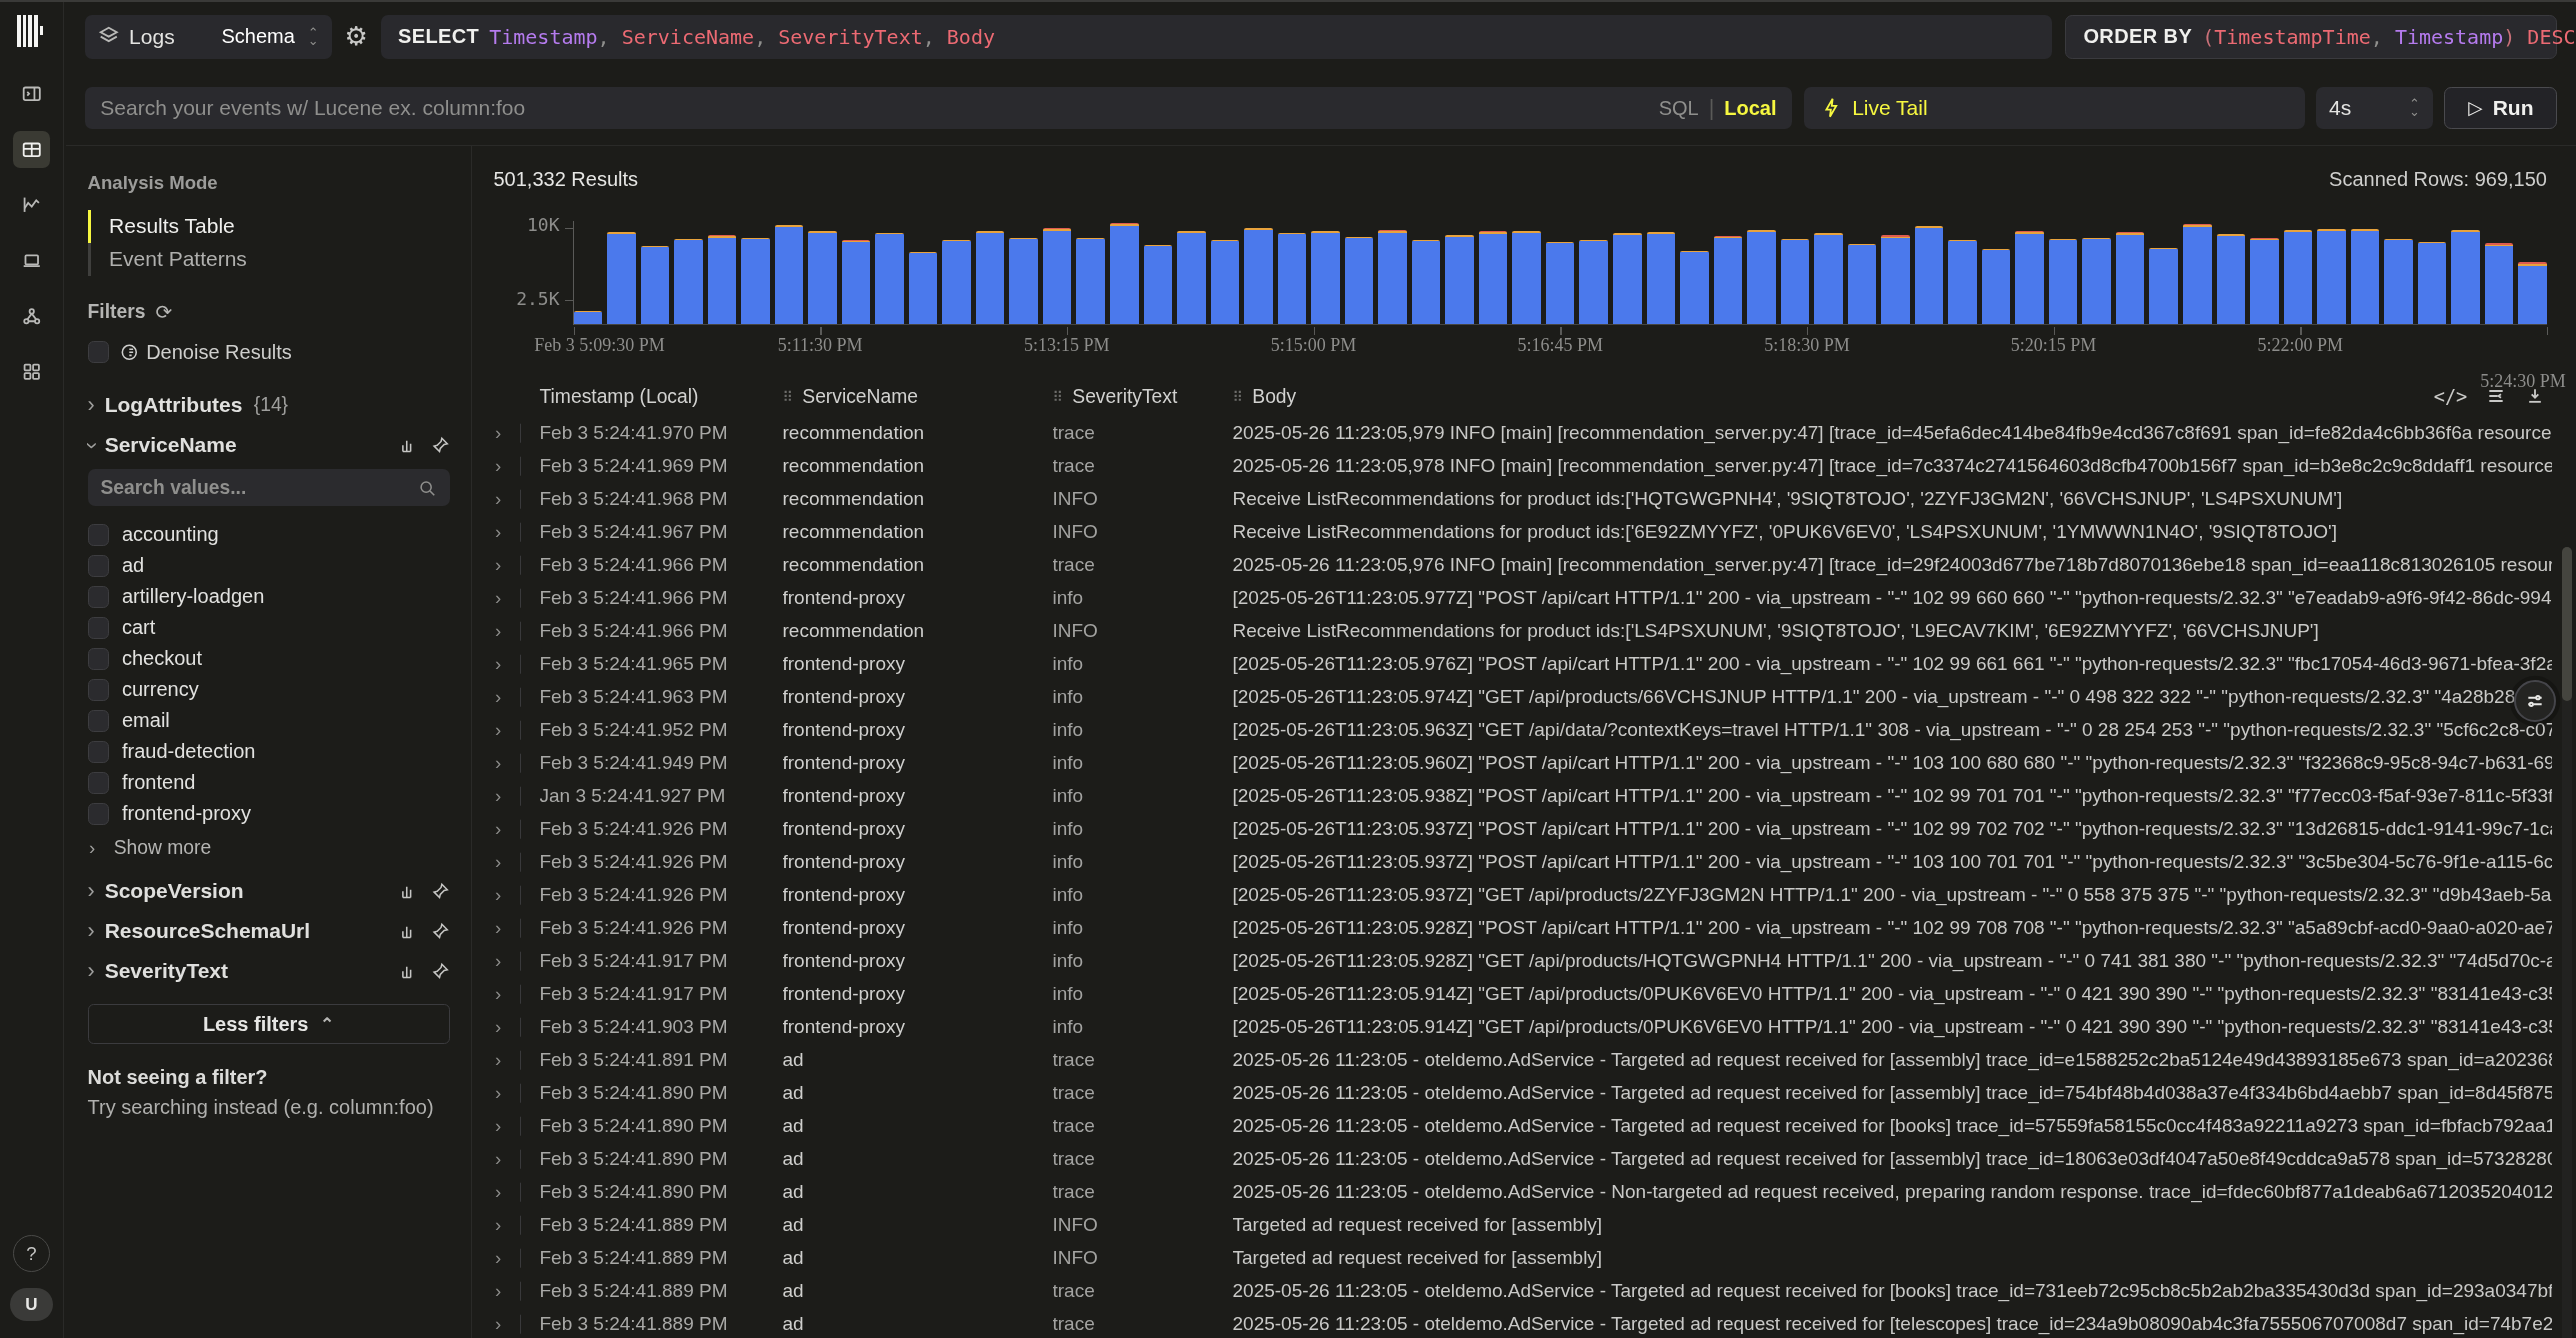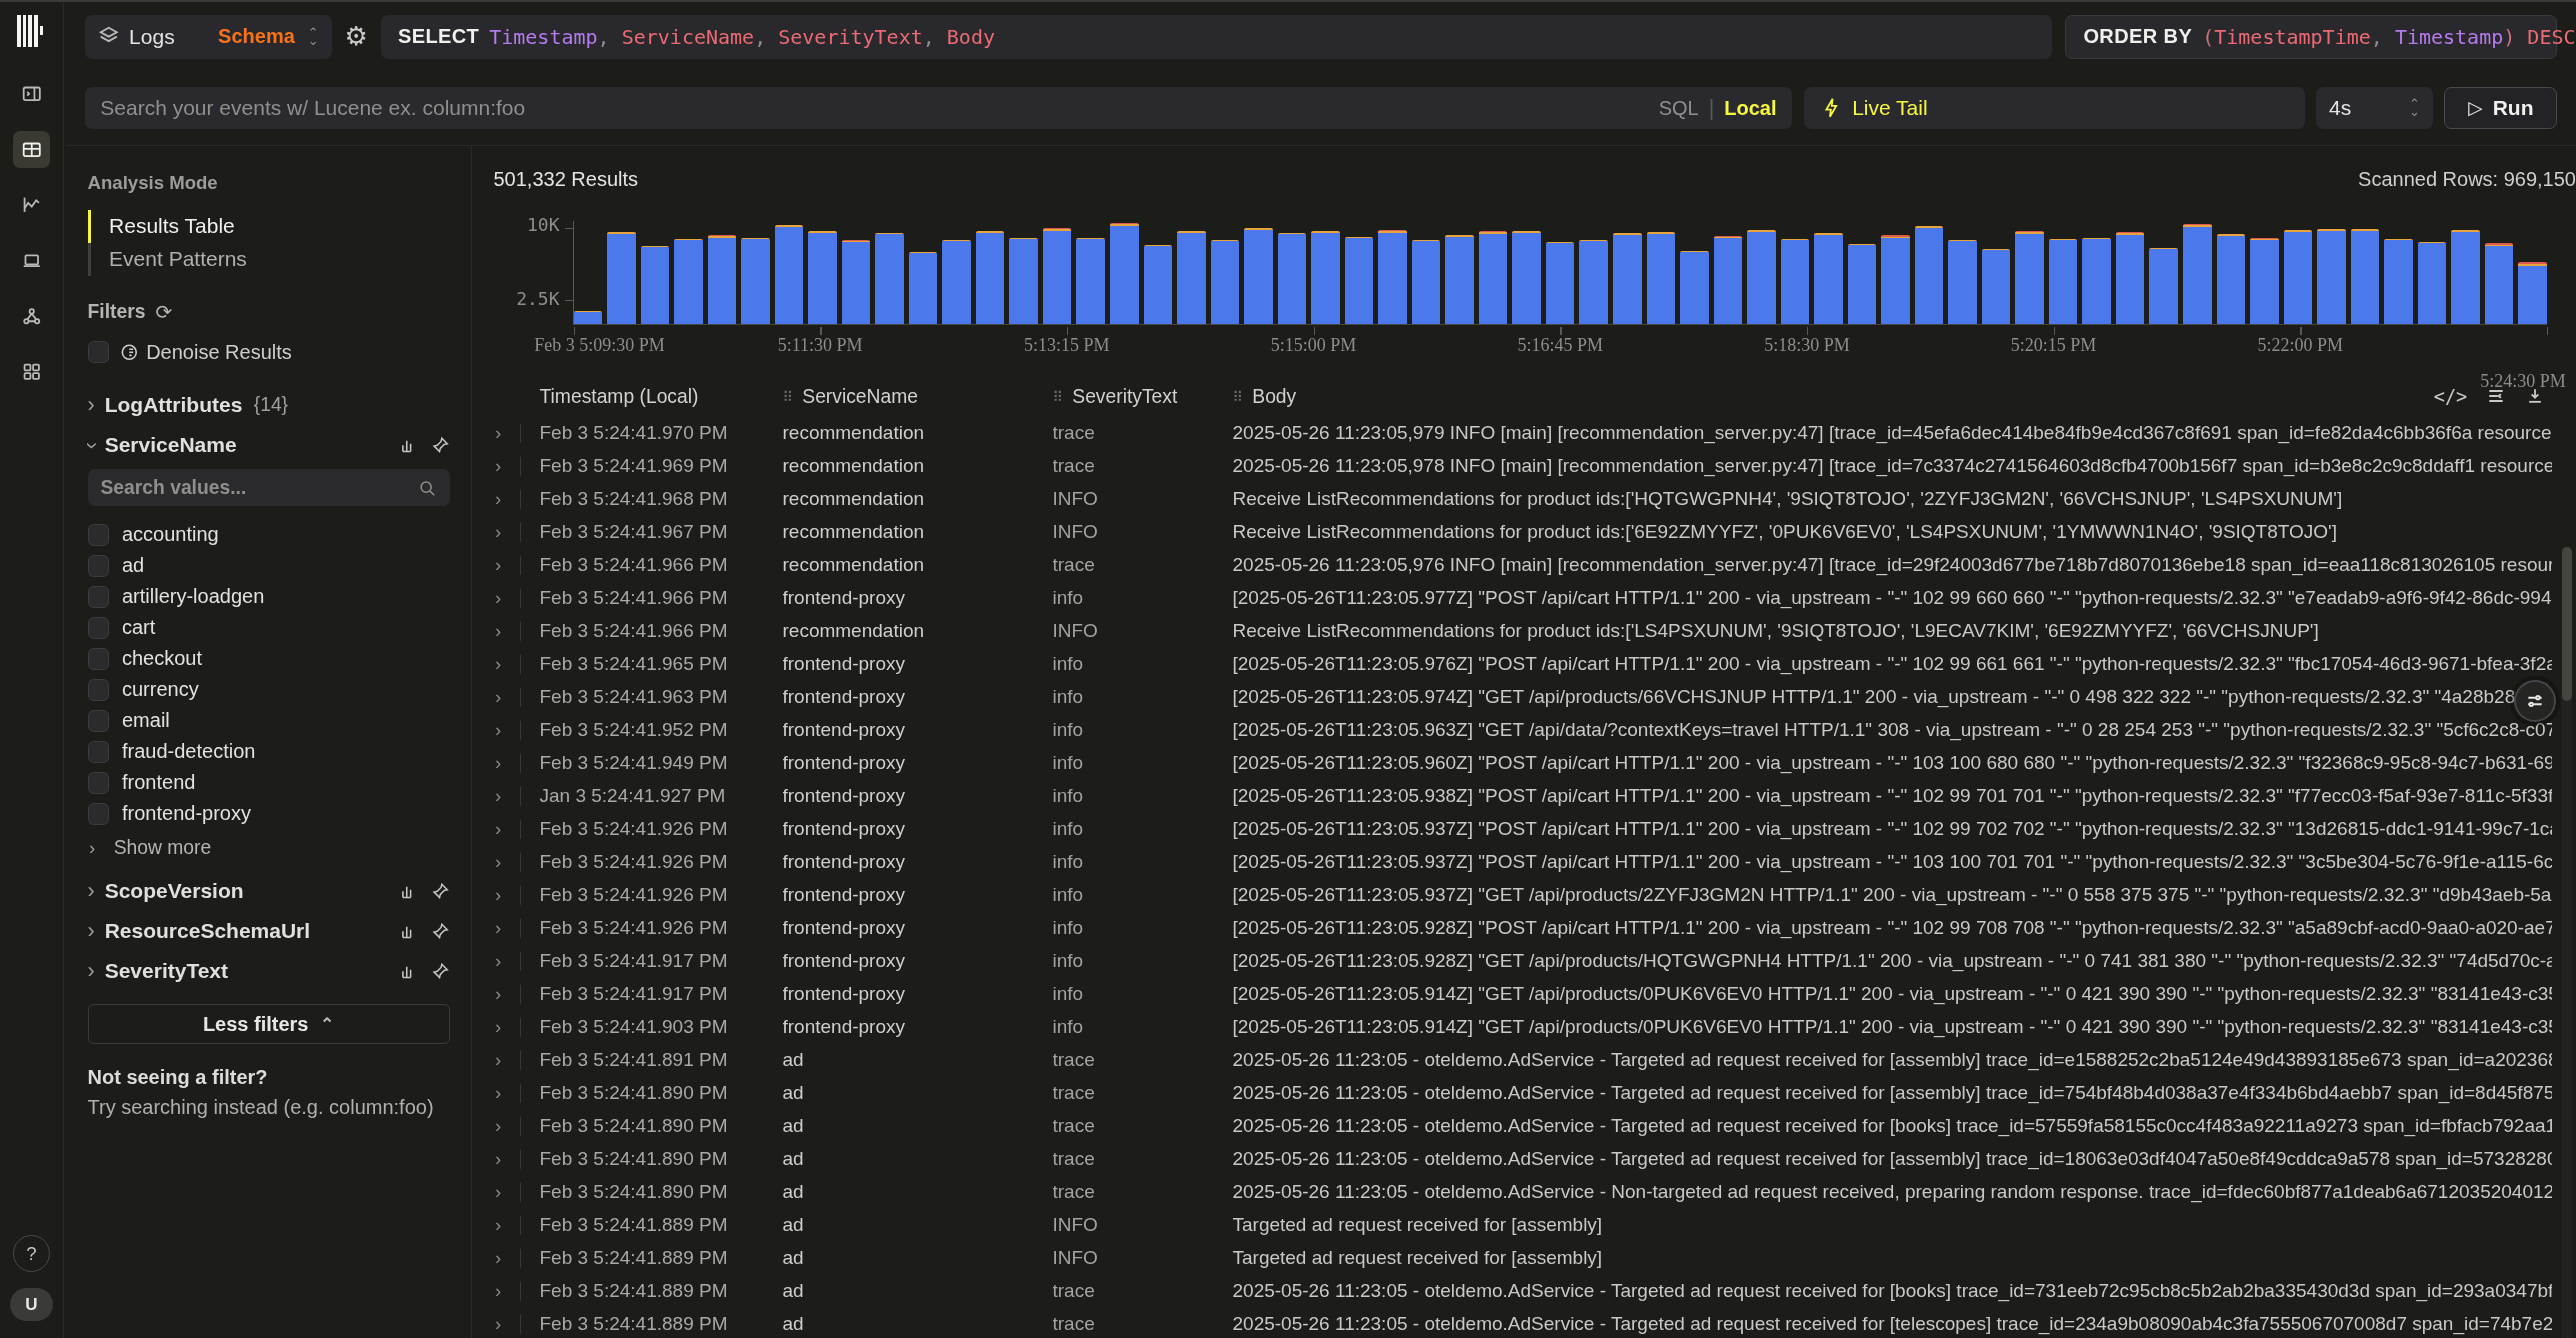--- a/index.html
+++ b/index.html
@@ -23,21 +23,21 @@
   .avatar { width:43px; height:33px; background:#3a3a38; border-radius:16.5px; color:#e8e8e6;
     display:flex; align-items:center; justify-content:center; font-size:17px; font-weight:bold; }
 
   
   .topbar { position:absolute; left:66px; right:0; top:0; height:69px; display:flex; align-items:center;
     padding:0 18.6px; gap:13px; }
   .box { background:#29292d; border-radius:7.2px; height:44px; display:flex; align-items:center; }
   .source-box { width:247px; padding:0 13px; gap:10px; cursor:pointer; }
   .source-box .layers { color:#b9b9b7; }
   .source-label { font-size:21px; color:#e4e4e2; flex:1; }
-  .schema { font-size:20px; font-weight:bold; color:#f97316; }
+  .schema { font-size:20px; font-weight:normal; color:#ffffff; }
   .updown { color:#8f8f8d; display:flex; flex-direction:column; line-height:7.9px; font-size:13px; margin-left:2.9px; }
   .gear { font-size:26px; color:#c9c9c7; cursor:pointer; }
   .select-box { flex:1; padding:0 17px; font-family:"DejaVu Sans Mono", monospace; font-size:20px; white-space:nowrap; overflow:hidden; }
   .order-box { width:492px; padding:0 17px; font-family:"DejaVu Sans Mono", monospace; font-size:20px;
     border:0.7px solid #3a3a3e; white-space:nowrap; }
   .sql-kw { color:#f0f0ee; font-weight:bold; font-family:"Liberation Sans",sans-serif; letter-spacing:0.4px; margin-right:10px; }
   .sql-purple { color:#b57bee; } .sql-red { color:#ec6a73; }
   .sql-punct { color:#8f8f8d; } .sql-paren { color:#c97078; }
 
   
@@ -91,21 +91,21 @@
   .svc-label { font-size:20px; color:#e2e2e0; }
   .show-more { display:flex; align-items:center; gap:8.6px; color:#b5b5b3; font-size:19.3px; height:31.5px;
     margin:2.9px 0 7.2px 1.4px; cursor:pointer; }
   .less-filters { height:40px; border:1.4px solid #3b3b3e; border-radius:5.7px; display:flex; align-items:center;
     justify-content:center; gap:11.4px; font-size:20px; font-weight:bold; color:#e6e6e4; margin:13px 0 21.5px 0; cursor:pointer; }
   .hint-title { font-size:20px; font-weight:bold; color:#dcdcda; margin-bottom:7.2px; }
   .hint-sub { font-size:20px; color:#b0b0ae; }
 
   
   .results { flex:1; position:relative; padding:21.5px 0 0 21.5px; overflow:hidden; }
-  .results-head { display:flex; justify-content:space-between; font-size:20px; }
+  .results-head { display:flex; justify-content:space-between; padding-right:29px; font-size:20px; }
   .res-count { color:#e6e6e4; } .res-scanned { color:#cfcfcd; }
 
   
   .chart-wrap { position:relative; height:165px; margin:2.9px 29px 0 0; }
   .bars { position:absolute; left:80px; right:0; bottom:33px; height:109px; display:flex;
     align-items:flex-end; gap:5px; border-bottom:1.4px solid #454543; }
   .bar { flex:1; display:flex; flex-direction:column-reverse; border-radius:2.1px 2.1px 0 0; overflow:hidden; }
   .seg-info { background:#4b79ec; } .seg-warn { background:#e8a33d; } .seg-error { background:#df5b4f; }
   .ylab { position:absolute; left:0; width:66px; text-align:right; font-family:"DejaVu Sans Mono",monospace;
     font-size:18px; color:#8d8d8b; }

